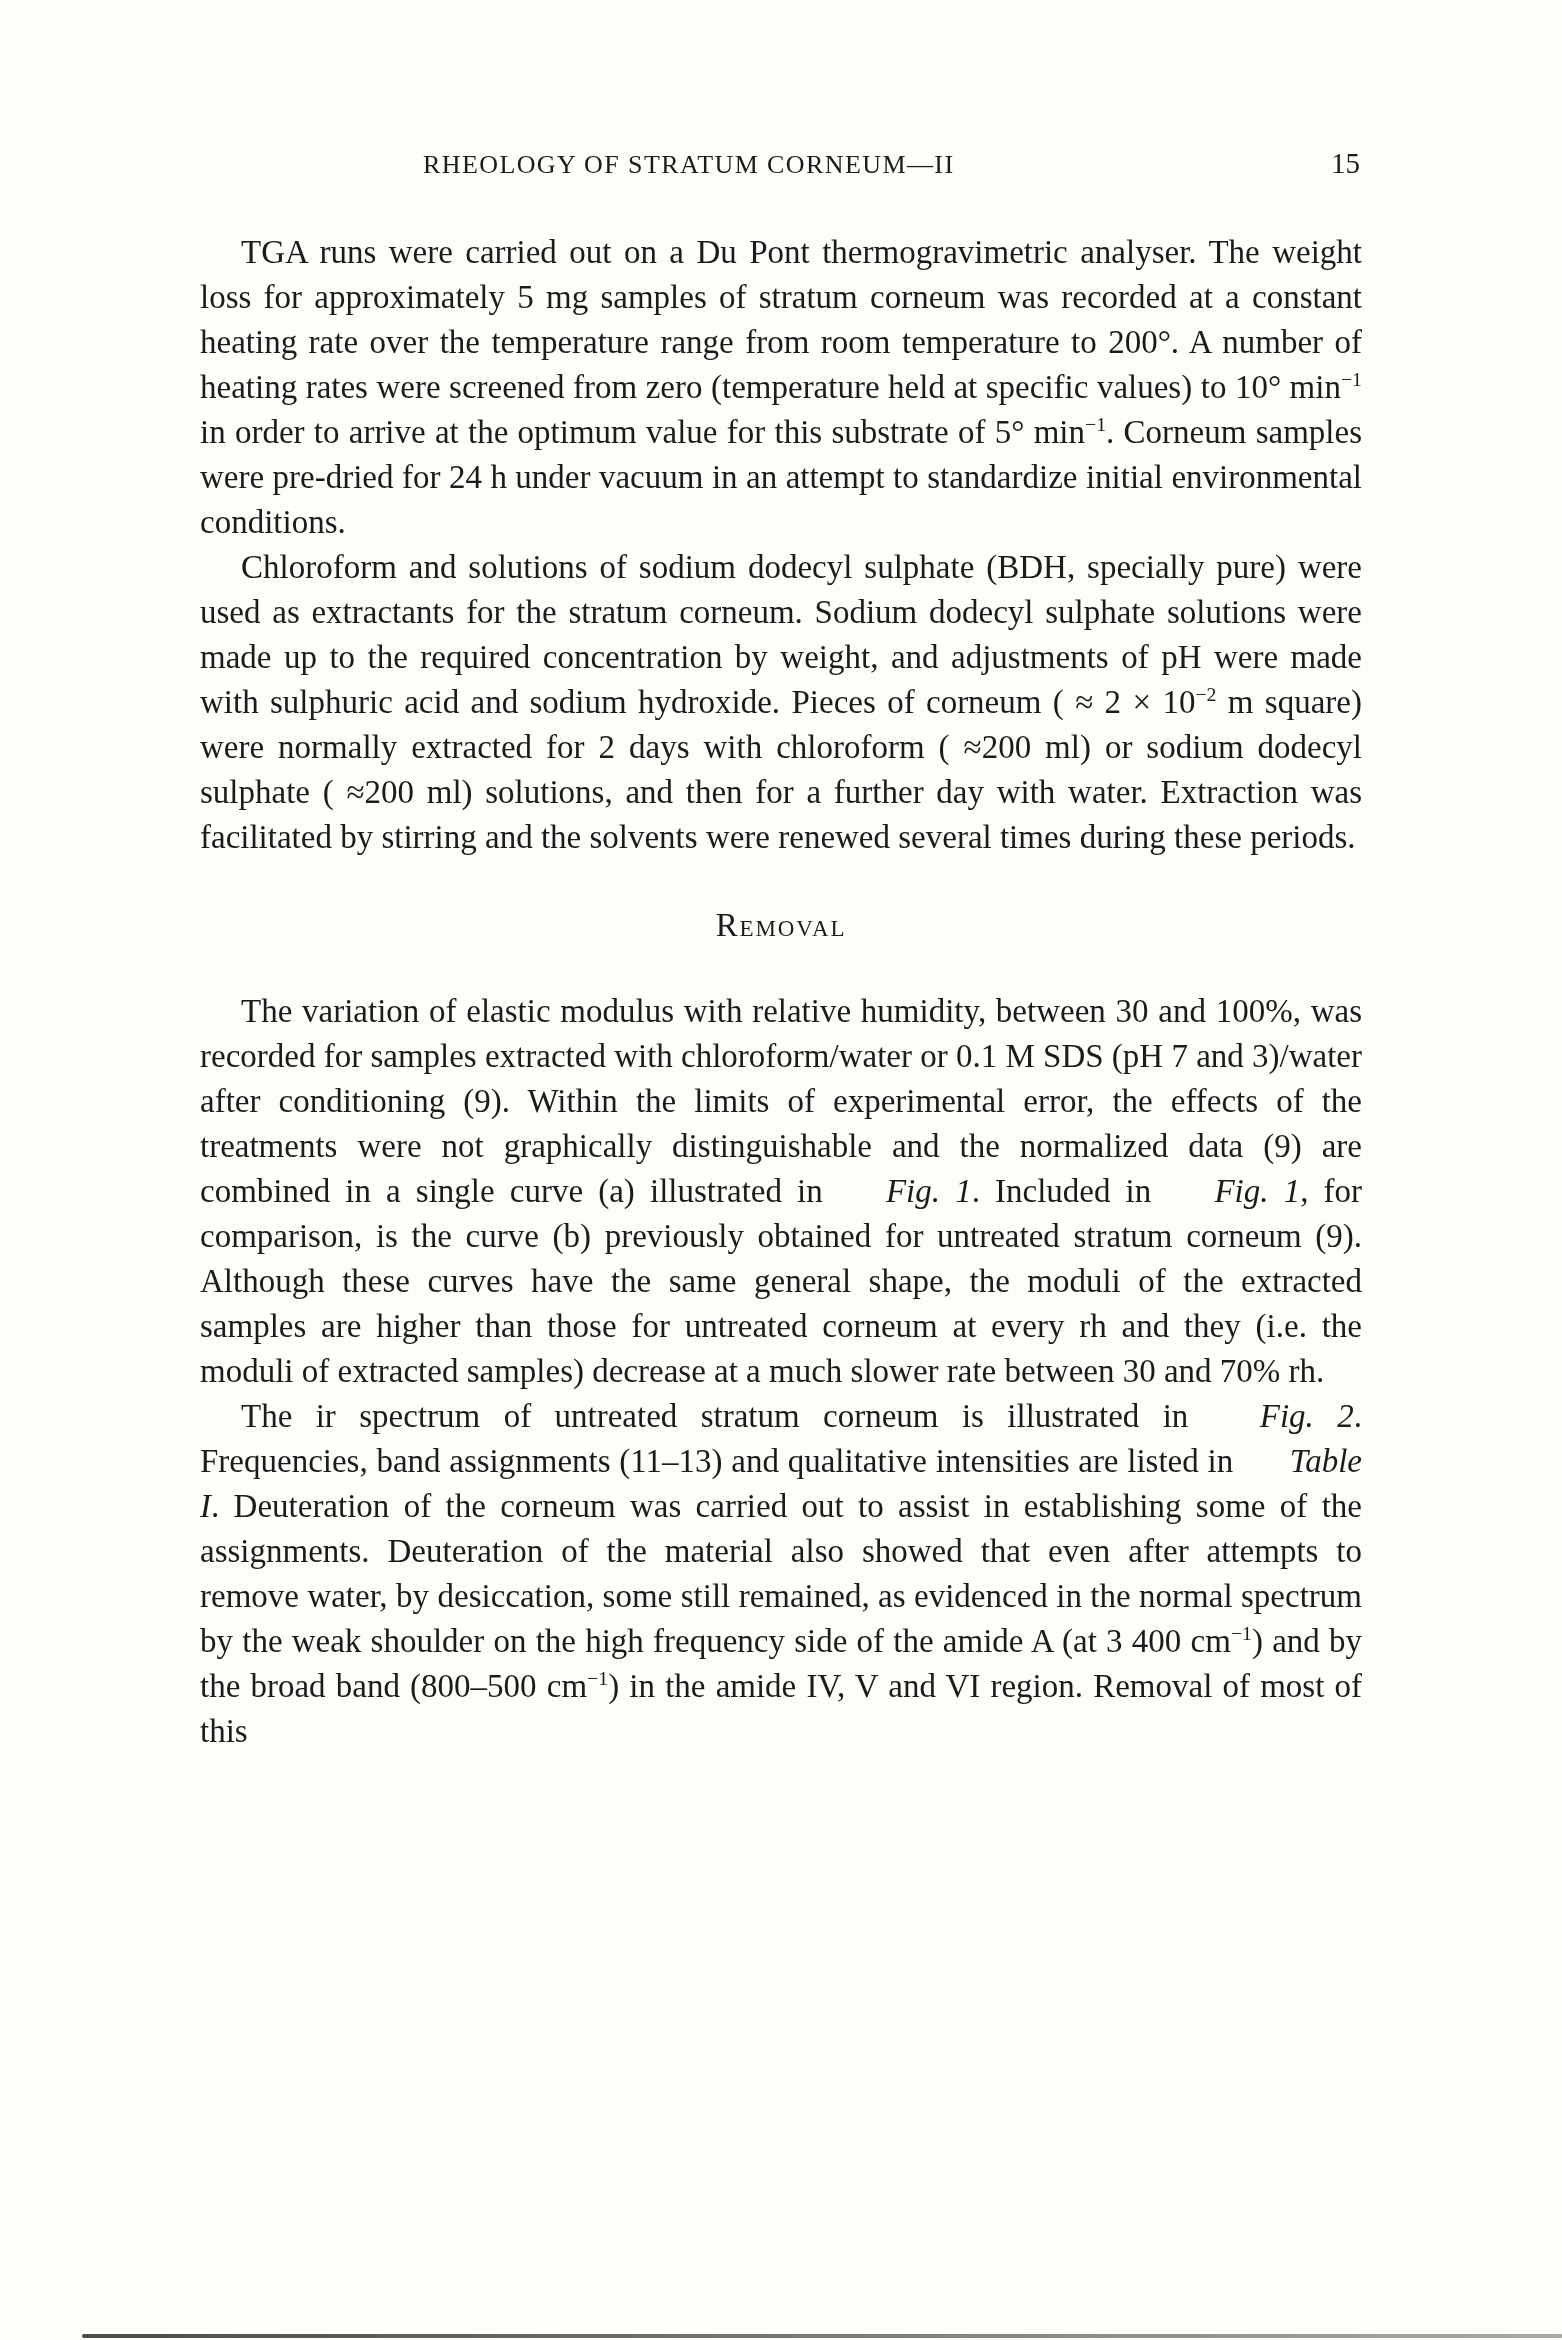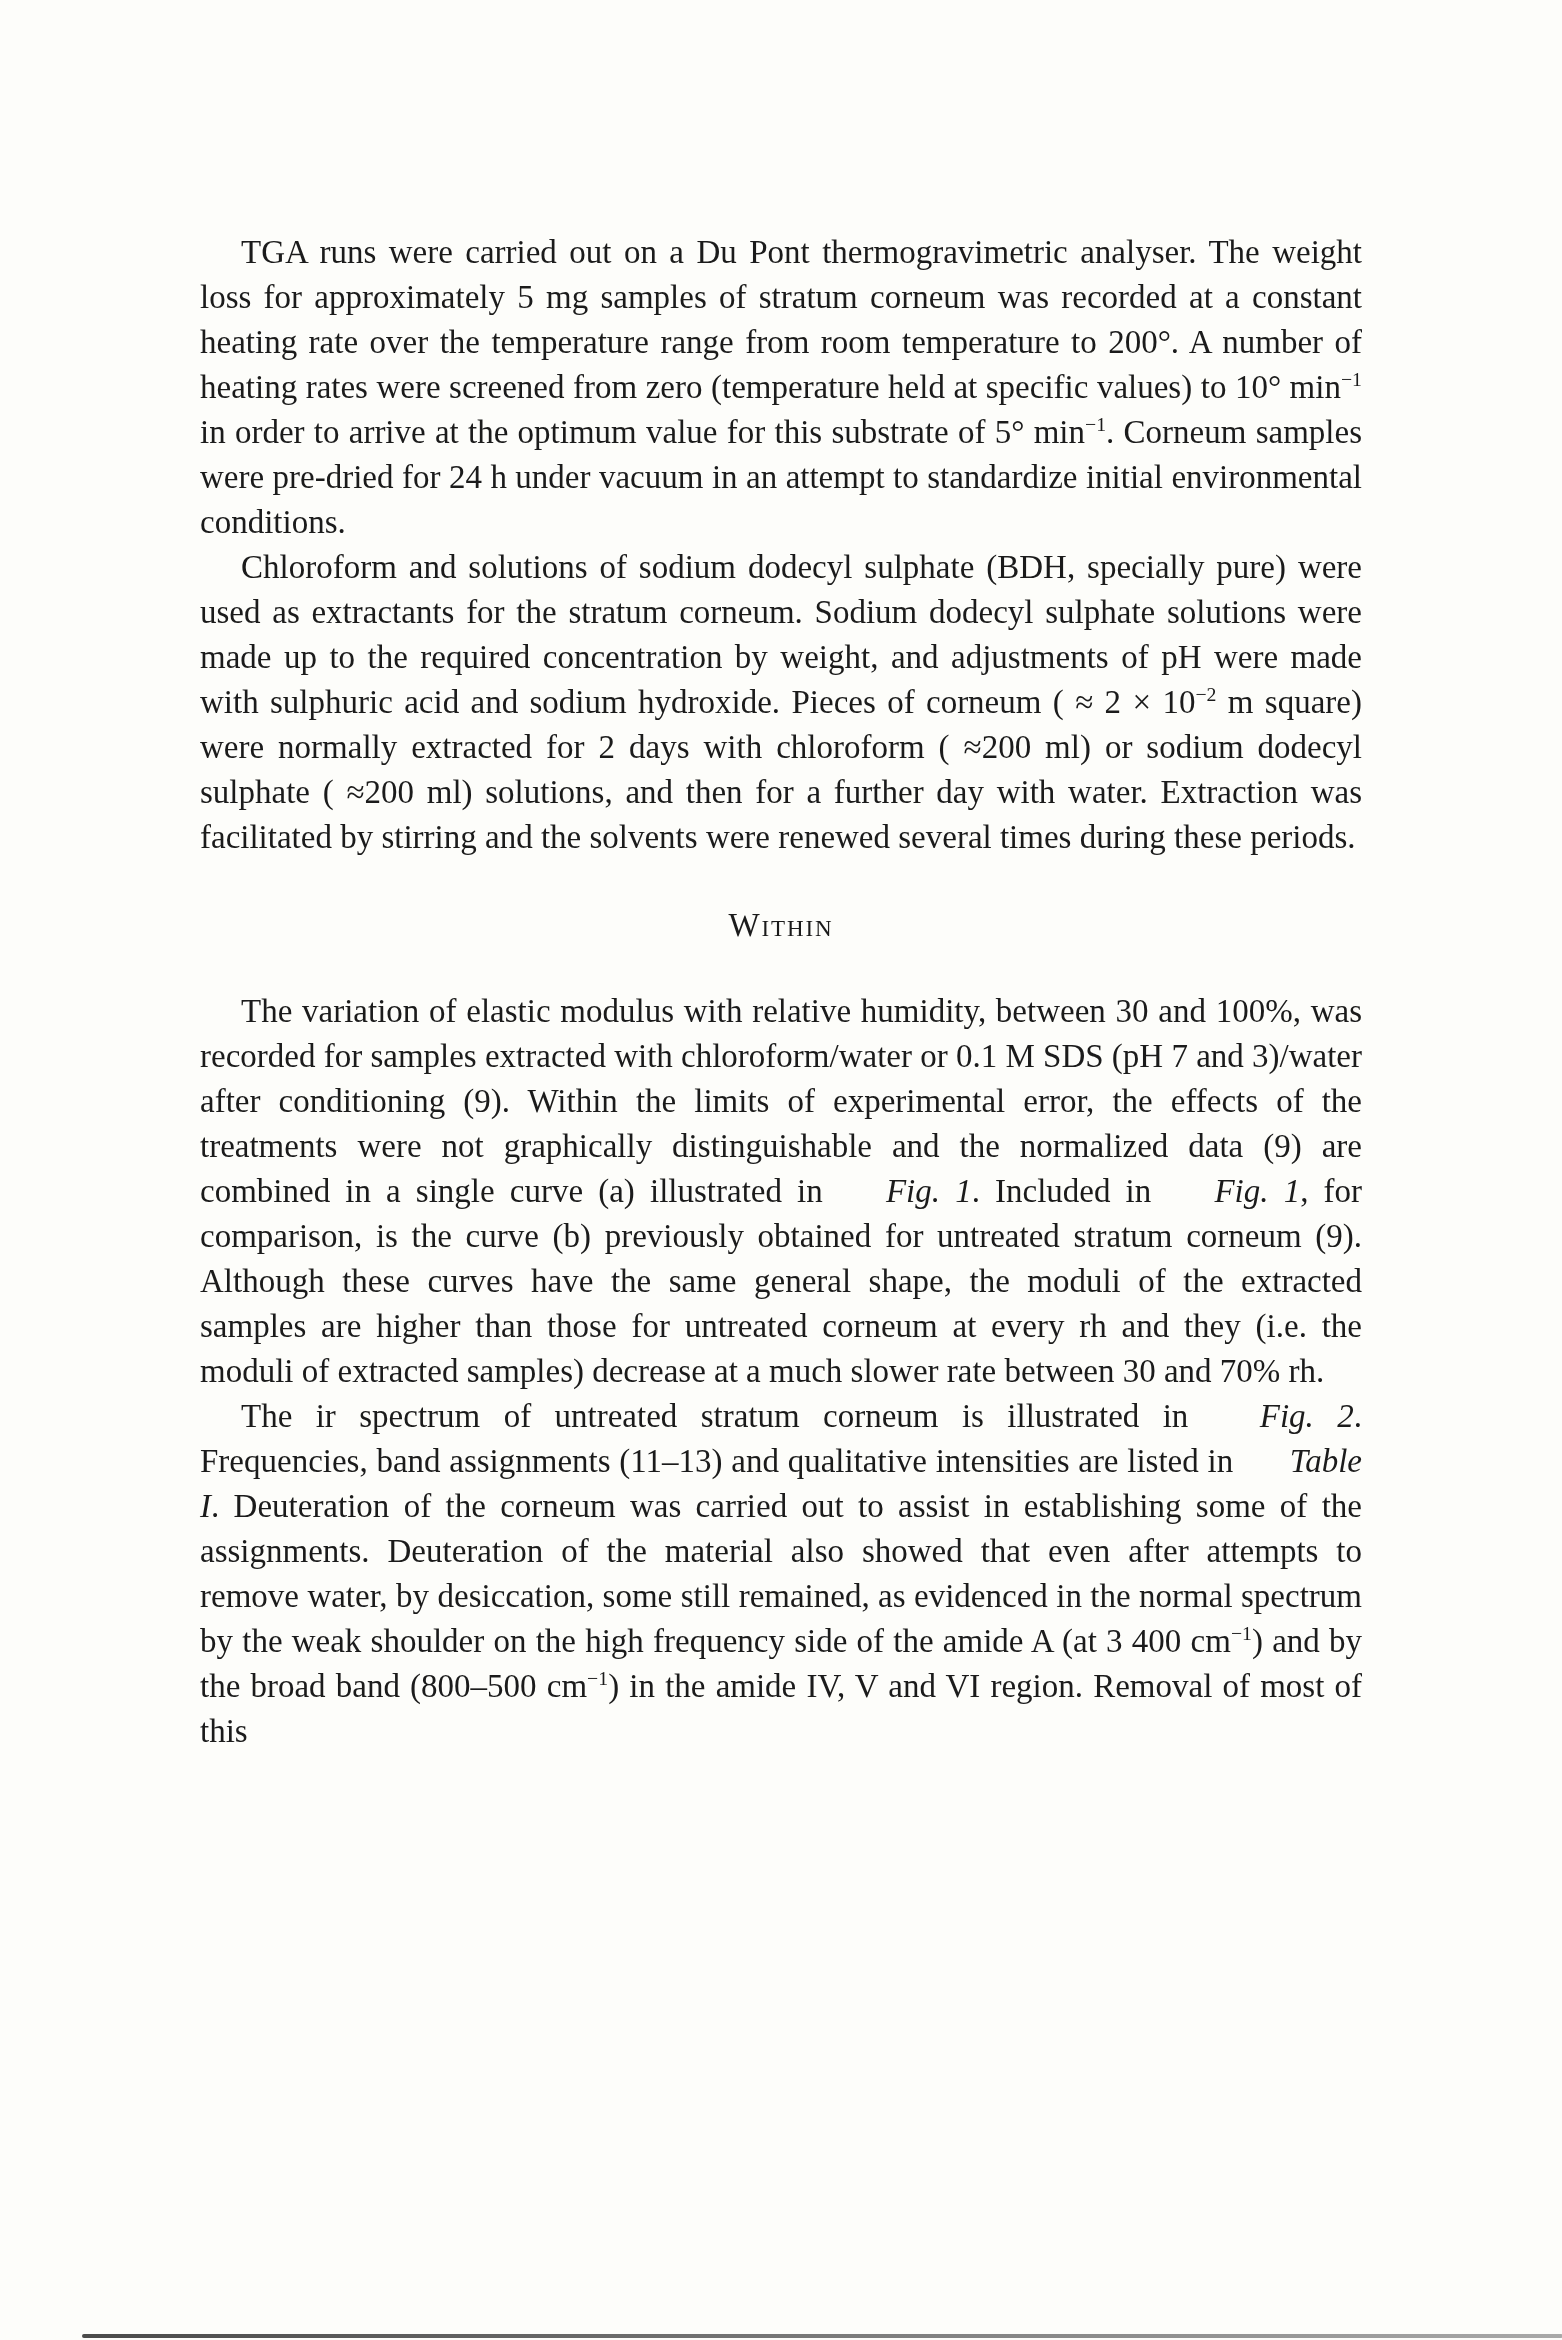--- a/index.html
+++ b/index.html
@@ -78,25 +78,29 @@
     background: linear-gradient(to right, #2c2c2c 0%, #4a4a4a 30%, #6f6f6f 60%, #9a9a9a 100%);
     opacity: 0.85;
     border-radius: 1.9px;
   }
 </style>
 </head>
 <body>
 
 <div class="page">
 
+  <div class="running-header">
+    <span class="header-title">RHEOLOGY OF STRATUM CORNEUM—II</span>
+    <span class="page-number">15</span>
+  </div>
 
   <div class="page-body">
       <p class="para"><span class="run">TGA runs were carried out on a Du Pont thermogravimetric analyser. The weight loss for approximately 5 mg samples of stratum corneum was recorded at a constant heating rate over the temperature range from room temperature to 200°. A number of heating rates were screened from zero (temperature held at specific values) to 10° min</span><span class="sup">−1</span><span class="run"> in order to arrive at the optimum value for this substrate of 5° min</span><span class="sup">−1</span><span class="run">. Corneum samples were pre-dried for 24 h under vacuum in an attempt to standardize initial environmental conditions.</span></p>
       <p class="para"><span class="run">Chloroform and solutions of sodium dodecyl sulphate (BDH, specially pure) were used as extractants for the stratum corneum. Sodium dodecyl sulphate solutions were made up to the required concentration by weight, and adjustments of pH were made with sulphuric acid and sodium hydroxide. Pieces of corneum ( ≈ 2 × 10</span><span class="sup">−2</span><span class="run"> m square) were normally extracted for 2 days with chloroform ( ≈200 ml) or sodium dodecyl sulphate ( ≈200 ml) solutions, and then for a further day with water. Extraction was facilitated by stirring and the solvents were renewed several times during these periods.</span></p>
-      <h2 class="section-heading">Within</h2>
+      <h2 class="section-heading">Removal</h2>
       <p class="para"><span class="run">The variation of elastic modulus with relative humidity, between 30 and 100%, was recorded for samples extracted with chloroform/water or 0.1 M SDS (pH 7 and 3)/water after conditioning (9). Within the limits of experimental error, the effects of the treatments were not graphically distinguishable and the normalized data (9) are combined in a single curve (a) illustrated in </span><span class="it">Fig. 1</span><span class="run">. Included in </span><span class="it">Fig. 1</span><span class="run">, for comparison, is the curve (b) previously obtained for untreated stratum corneum (9). Although these curves have the same general shape, the moduli of the extracted samples are higher than those for untreated corneum at every rh and they (i.e. the moduli of extracted samples) decrease at a much slower rate between 30 and 70% rh.</span></p>
       <p class="para"><span class="run">The ir spectrum of untreated stratum corneum is illustrated in </span><span class="it">Fig. 2</span><span class="run">. Frequencies, band assignments (11–13) and qualitative intensities are listed in </span><span class="it">Table I</span><span class="run">. Deuteration of the corneum was carried out to assist in establishing some of the assignments. Deuteration of the material also showed that even after attempts to remove water, by desiccation, some still remained, as evidenced in the normal spectrum by the weak shoulder on the high frequency side of the amide A (at 3 400 cm</span><span class="sup">−1</span><span class="run">) and by the broad band (800–500 cm</span><span class="sup">−1</span><span class="run">) in the amide IV, V and VI region. Removal of most of this</span></p>
     </div>
 
   <div class="scan-edge"></div>
 
 </div>
 
 
 </body></html>

